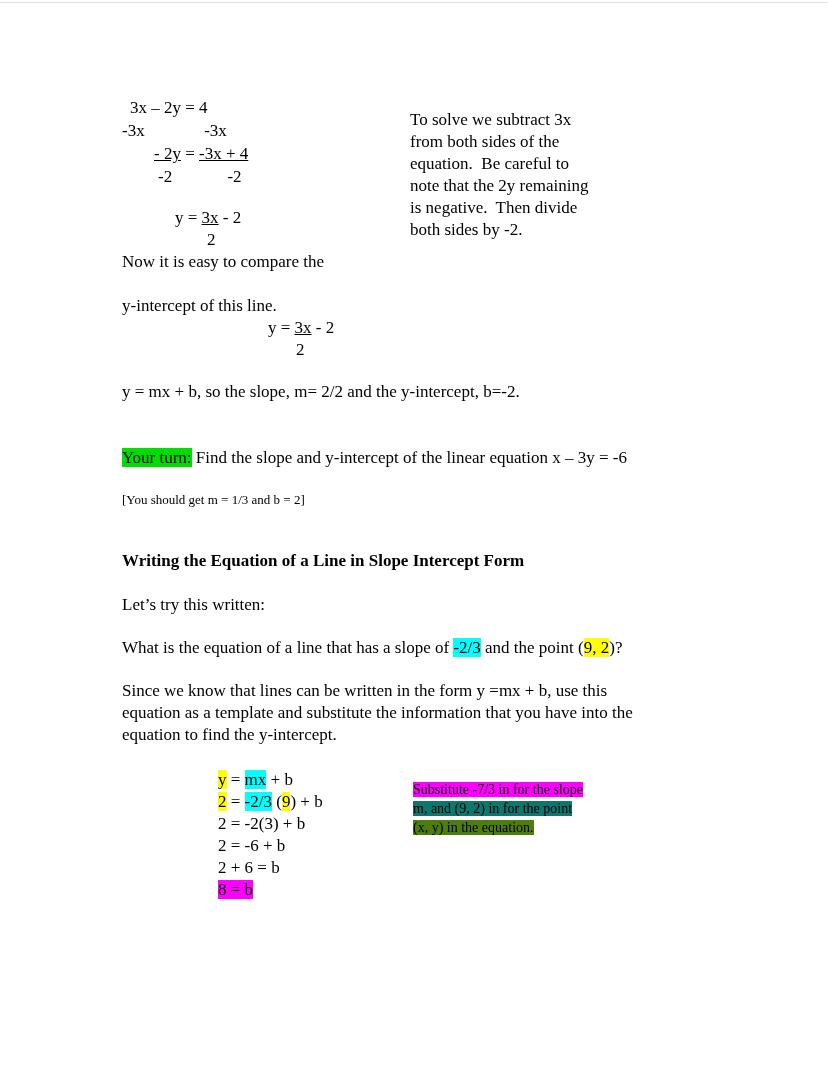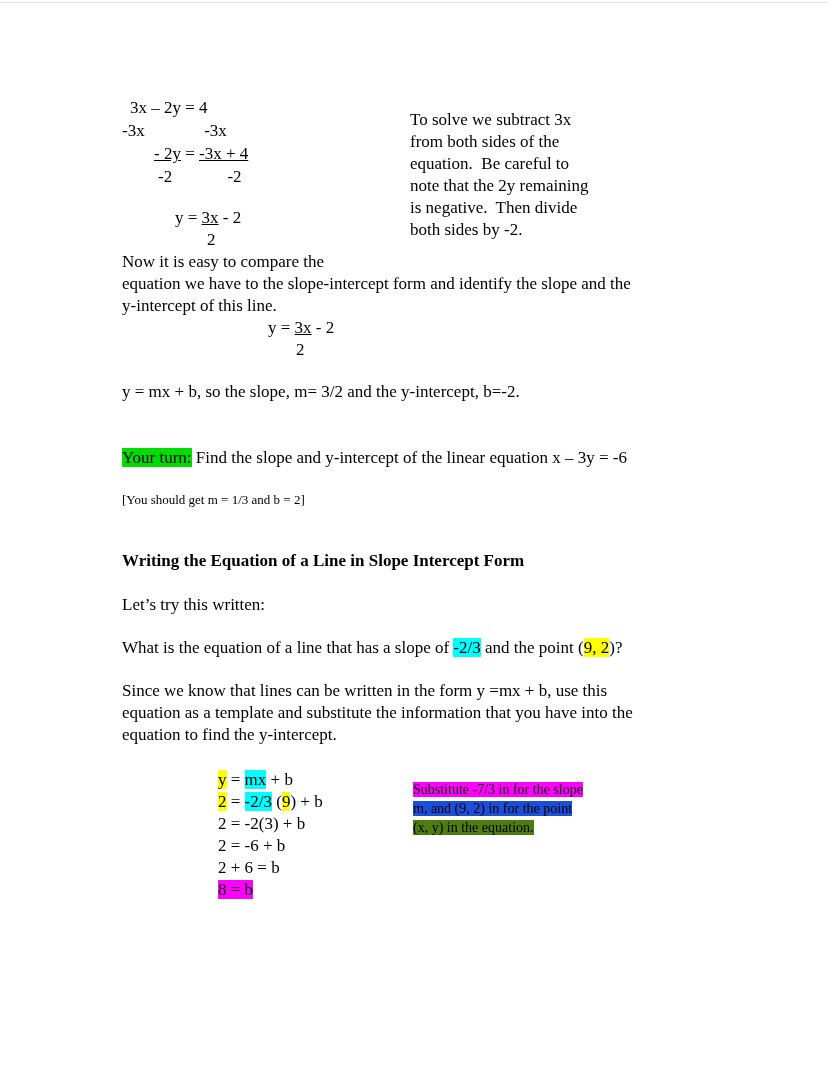--- a/index.html
+++ b/index.html
@@ -41,35 +41,35 @@
 
   <div class="abs" style="left:130px; top:97px"><span>3x – 2y = 4</span></div>
   <div class="abs" style="left:122px; top:120px"><span>-3x              -3x</span></div>
   <div class="abs" style="left:154px; top:143px"><span class="u">- 2y</span><span> = </span><span class="u">-3x + 4</span></div>
   <div class="abs" style="left:158px; top:166px"><span>-2             -2</span></div>
   <div class="abs" style="left:175px; top:207px"><span>y = </span><span class="u">3x</span><span> - 2</span></div>
   <div class="abs" style="left:207px; top:229px"><span>2</span></div>
 
   <div class="abs" style="left:410px; top:109px"><span>To solve we subtract 3x</span><br><span>from both sides of the</span><br><span>equation.  Be careful to</span><br><span>note that the 2y remaining</span><br><span>is negative.  Then divide</span><br><span>both sides by -2.</span></div>
 
-  <div class="abs" style="left:122px; top:251px"><span>Now it is easy to compare the</span><br><span>equation we have to the slope-intercept form and identify the slope and the</span><br><span>y-intercept of this line.</span></div>
+  <div class="abs" style="left:122px; top:251px"><span>Now it is easy to compare the</span><br><br><span>y-intercept of this line.</span></div>
 
   <div class="abs" style="left:268px; top:317px"><span>y = </span><span class="u">3x</span><span> - 2</span></div>
   <div class="abs" style="left:296px; top:339px"><span>2</span></div>
 
-  <div class="abs" style="left:122px; top:381px">y = mx + b, so the slope, m= 3/2 and the y-intercept, b=-2.</div>
+  <div class="abs" style="left:122px; top:381px">y = mx + b, so the slope, m= 2/2 and the y-intercept, b=-2.</div>
 
   <div class="abs" style="left:122px; top:447px"><span style="background: rgb(0, 221, 0); text-align: center;">Your turn:</span><span> Find the slope and y-intercept of the linear equation x – 3y = -6</span></div>
   <div class="abs small" style="left:122px; top:489px">[You should get m = 1/3 and b = 2]</div>
 
   <div class="abs bold" style="left:122px; top:550px">Writing the Equation of a Line in Slope Intercept Form</div>
 
   <div class="abs" style="left:122px; top:594px">Let’s try this written:</div>
 
   <div class="abs" style="left:122px; top:637px"><span>What is the equation of a line that has a slope of </span><span style="background: rgb(0, 255, 255);">-2/3</span><span> and the point (</span><span style="background: rgb(255, 255, 0);">9, 2</span><span>)?</span></div>
 
   <div class="abs" style="left:122px; top:680px"><span>Since we know that lines can be written in the form y =mx + b, use this</span><br><span>equation as a template and substitute the information that you have into the</span><br><span>equation to find the y-intercept.</span></div>
 
   <div class="abs" style="left:218px; top:769px"><span style="background: rgb(255, 255, 0);">y</span><span> = </span><span style="background: rgb(0, 255, 255);">mx</span><span> + b</span><br><span style="background: rgb(255, 255, 0);">2</span><span> = </span><span style="background: rgb(0, 255, 255);">-2/3</span><span> (</span><span style="background: rgb(255, 255, 0);">9</span><span>) + b</span><br><span>2 = -2(3) + b</span><br><span>2 = -6 + b</span><br><span>2 + 6 = b</span><br><span style="background: rgb(255, 0, 255);">8 = b</span></div>
 
-  <div class="abs note" style="left:413px; top:780px"><span style="background: rgb(255, 0, 255);">Substitute -7/3 in for the slope</span><br><span style="background: #1d4ed8; font-family: Liberation Serif, serif;">m, and (9, 2) in for the point</span><br><span style="background: #4d7c0f;">(x, y) in the equation.</span></div>
+  <div class="abs note" style="left:413px; top:780px"><span style="background: rgb(255, 0, 255);">Substitute -7/3 in for the slope</span><br><span style="background: #0f766e; font-family: Liberation Serif, serif;">m, and (9, 2) in for the point</span><br><span style="background: #4d7c0f;">(x, y) in the equation.</span></div>
 
 </div>
 
 </body></html>

